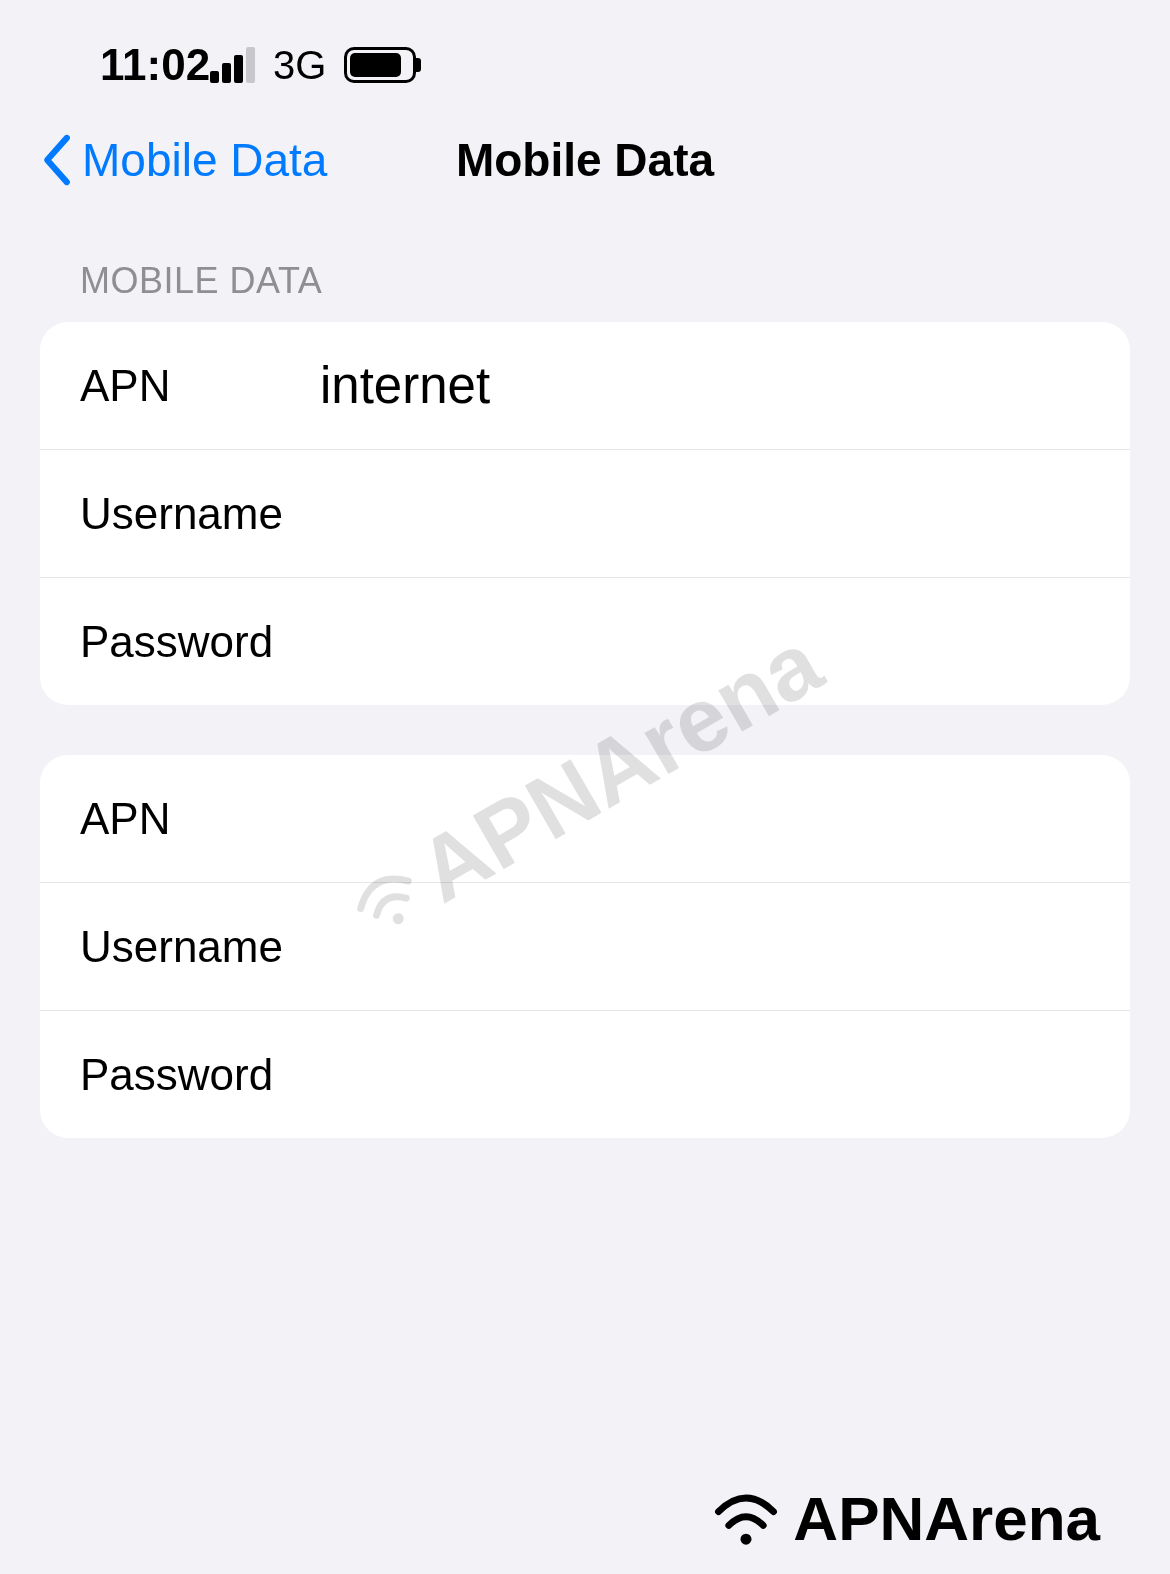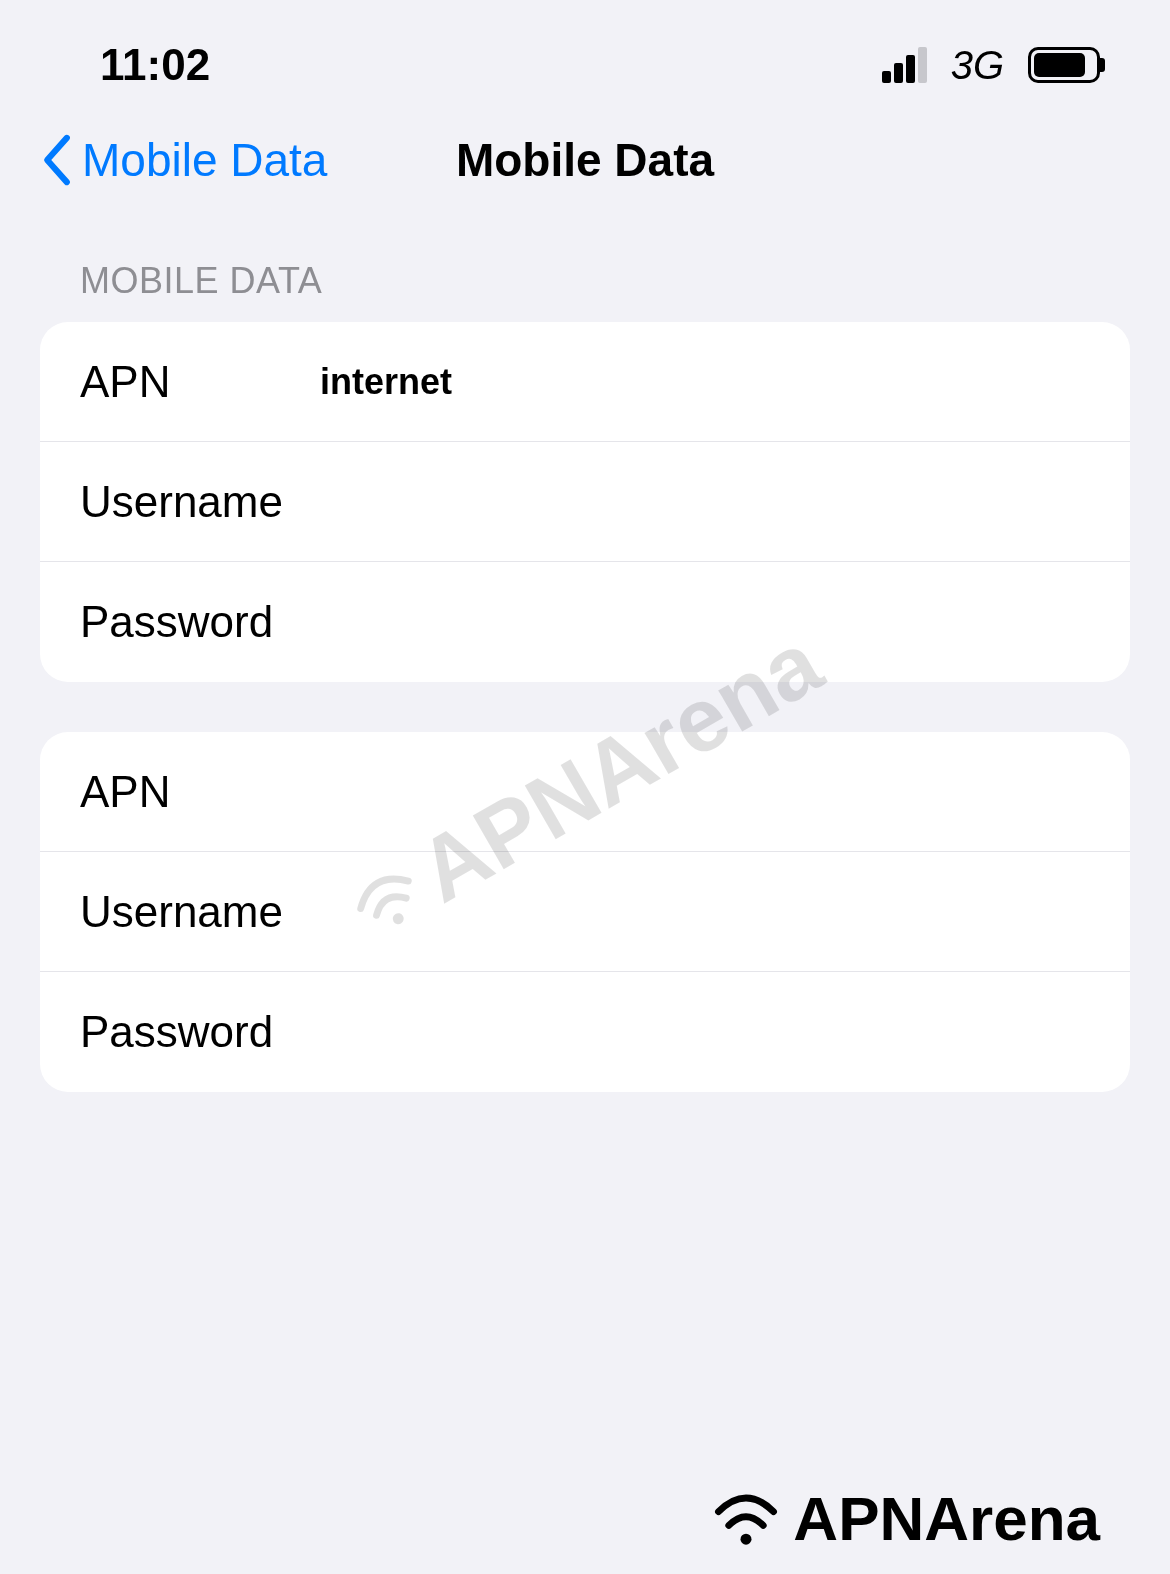--- a/index.html
+++ b/index.html
@@ -11,35 +11,34 @@
     body {
       width: 1170px;
       height: 1574px;
       background: #f2f2f7;
       font-family: -apple-system, BlinkMacSystemFont, "SF Pro Text", "Helvetica Neue", Arial, sans-serif;
       position: relative;
       overflow: hidden;
     }
     .status-bar {
       display: flex;
-      justify-content: space-between;
+      justify-content: flex-start;
       align-items: center;
       padding: 40px 70px 20px 100px;
       height: 110px;
     }
     .status-time {
       font-size: 44px;
       font-weight: 600;
       color: #000;
     }
     .status-right {
       display: flex;
       align-items: center;
-      gap: 24px;
-      font-style: italic;
+      gap: 18px;
     }
     .signal-icon {
       display: flex;
       align-items: flex-end;
       gap: 3px;
     }
     .signal-bar {
       width: 9px;
       background: #000;
       border-radius: 2px;
@@ -142,22 +141,22 @@
     .row-label {
       width: 240px;
       font-size: 44px;
       font-weight: 400;
       color: #000;
     }
     .row-input {
       flex: 1;
       border: none;
       outline: none;
-      font-size: 36px;
-      font-weight: 700;
+      font-size: 51px;
+      font-weight: 400;
       color: #000;
       background: transparent;
       padding: 0;
     }
     .row-input::placeholder {
       color: #c7c7cc;
     }
     .watermark {
       position: absolute;
       top: 50%;

